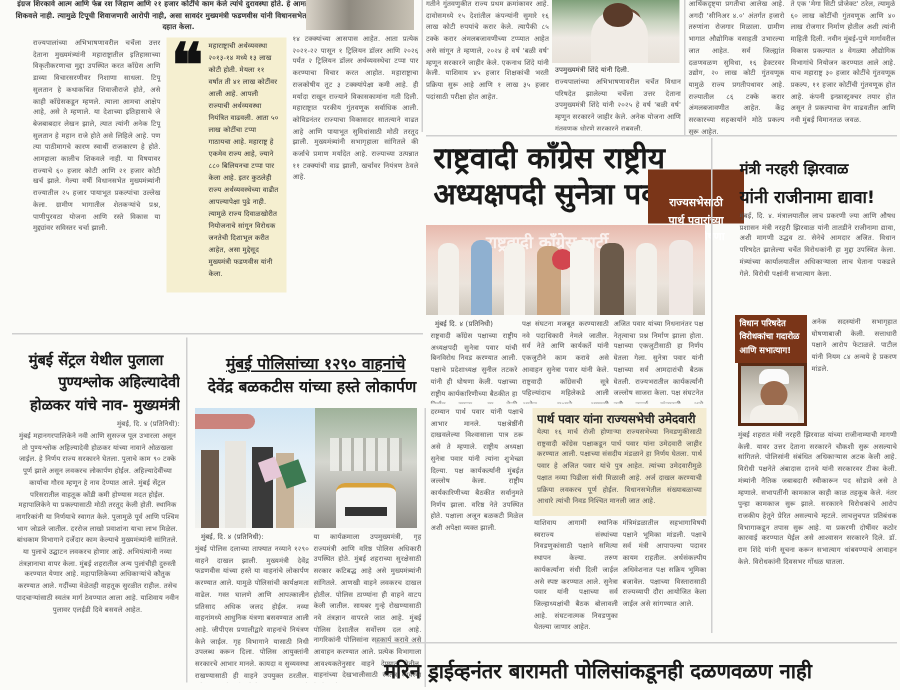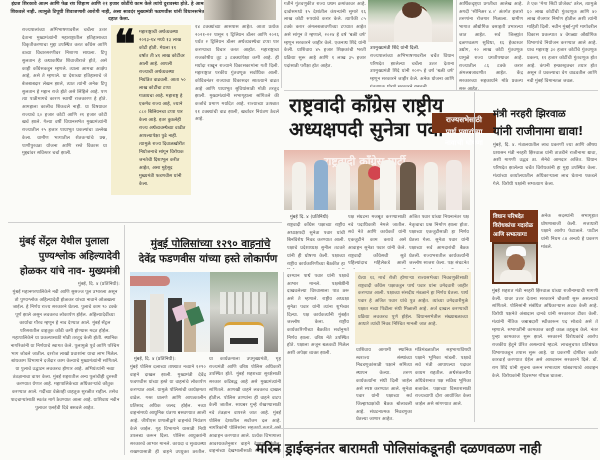--- a/index.html
+++ b/index.html
@@ -47,21 +47,21 @@
 
 <div class="abs txt" style="left:459px;top:0;width:64px;height:90px;">आर्थिकदृष्ट्या प्रगतीचा आलेख आहे. अगदी 'सीनिअर ४.०' अंतर्गत हजारो तरुणांना रोजगार मिळाला. ग्रामीण भागात औद्योगिक वसाहती उभारल्या जात आहेत. सर्व जिल्ह्यांत दळणवळण सुविधा, १६ हेक्टरवर उद्योग, २० लाख कोटी गुंतवणूक यामुळे राज्य प्रगतीपथावर आहे. राज्यातील ८६ टक्के करार अंमलबजावणीत आहेत. केंद्र सरकारच्या सहकार्याने मोठे प्रकल्प सुरू आहेत.</div>
 
 <div class="abs txt" style="left:527px;top:0;width:70px;height:90px;">ते एक 'मेगा सिटी प्रोजेक्ट' ठरेल, त्यामुळे ६० लाख कोटींची गुंतवणूक आणि ४० लाख रोजगार निर्माण होतील अशी त्यांनी माहिती दिली. नवीन मुंबई-पुणे मार्गावरील विकास प्रकल्पात ४ वेगळ्या औद्योगिक विभागांचे नियोजन करण्यात आले आहे. याच महाराष्ट्र ३० हजार कोटींचे गुंतवणूक प्रकल्प, ११ हजार कोटींची गुंतवणूक होत आहे. कंपनी इन्फ्रास्ट्रक्चर तयार होत असून ते प्रकल्पाचा वेग वाढवतील आणि नवी मुंबई विमानतळ जवळ.</div>
 
 <div class="rule-h" style="left:284px;top:90px;width:314px;"></div>
 
 <div class="abs head" style="left:289px;top:94px;width:156px;font-size:19.5px;line-height:24px;">राष्ट्रवादी काँग्रेस राष्ट्रीय</div>
 <div class="abs head" style="left:289px;top:118px;width:156px;font-size:19.5px;line-height:24px;">अध्यक्षपदी सुनेत्रा पवार</div>
 
-<div class="abs badge" style="left:432px;top:113px;width:64px;height:20px;font-size:7.2px;line-height:11.5px;padding-top:1px;">
+<div class="abs badge" style="left:432px;top:113px;width:64px;height:36px;font-size:7.2px;line-height:11.5px;padding-top:16px;">
   <div>राज्यसभेसाठी</div>
   <div>पार्थ पवारांच्या</div>
   <div>नावाची घोषणा</div>
 </div>
 
 <div class="photo" style="left:284px;top:150px;width:186px;height:60px;background:linear-gradient(180deg,#e7b9ad 0%,#f1d9cf 30%,#ebe4dc 65%,#cfc8bd 100%);">
   <div style="position:absolute;left:40px;top:3px;font-size:11px;color:#fff;opacity:.75;font-weight:bold;white-space:nowrap;">राष्ट्रवादी काँग्रेस पार्टी</div>
   <div style="position:absolute;left:8px;top:12px;width:14px;height:48px;background:#f3f0ea;border-radius:6px 6px 0 0;"></div>
   <div style="position:absolute;left:30px;top:10px;width:14px;height:50px;background:#8fb0d0;border-radius:6px 6px 0 0;"></div>
   <div style="position:absolute;left:52px;top:12px;width:14px;height:48px;background:#f5f2ec;border-radius:6px 6px 0 0;"></div>
@@ -72,20 +72,21 @@
   <div style="position:absolute;left:140px;top:12px;width:14px;height:48px;background:#f3f0ea;border-radius:6px 6px 0 0;"></div>
   <div style="position:absolute;left:162px;top:10px;width:16px;height:50px;background:#f0e8e4;border-radius:6px 6px 0 0;"></div>
 </div>
 
 <div class="abs txt" style="left:290px;top:213px;width:56px;height:8px;color:#444;">मुंबई दि. ४ (प्रतिनिधी)</div>
 <div class="abs txt" style="left:287px;top:221px;width:58px;height:48px;">राष्ट्रवादी काँग्रेस पक्षाच्या राष्ट्रीय अध्यक्षपदी सुनेत्रा पवार यांची बिनविरोध निवड करण्यात आली. पक्षाचे प्रदेशाध्यक्ष सुनील तटकरे यांनी ही घोषणा केली. पक्षाच्या राष्ट्रीय कार्यकारिणीच्या बैठकीत हा निर्णय झाला. या वेळी उपमुख्यमंत्री व अन्य ज्येष्ठ नेते उपस्थित होते. सुनेत्रा पवार या राज्यसभेच्या खासदार असून त्यांनी पक्ष संघटना मजबूत करण्याचा निर्धार व्यक्त केला.</div>
 <div class="abs txt" style="left:348px;top:213px;width:58px;height:56px;">पक्ष संघटना मजबूत करण्यासाठी नवे पदाधिकारी नेमले जातील. सर्व नेते आणि कार्यकर्ते यांनी एकजुटीने काम करावे असे आवाहन सुनेत्रा पवार यांनी केले. राष्ट्रवादी काँग्रेसची सूत्रे पहिल्यांदाच महिलेकडे आली आहेत. पक्षाने आगामी निवडणुकांसाठी तयारी सुरू केली आहे. प्रदेशातील कार्यकर्त्यांनी या निवडीचे स्वागत केले. पक्षाच्या सर्व आघाड्यांना नवी जबाबदारी देण्यात येणार आहे.</div>
 <div class="abs txt" style="left:409px;top:213px;width:60px;height:56px;">अजित पवार यांच्या निधनानंतर पक्ष नेतृत्वाचा प्रश्न निर्माण झाला होता. पक्षाच्या एकजुटीसाठी हा निर्णय घेतला गेला. सुनेत्रा पवार यांनी पक्षाच्या सर्व आमदारांची बैठक घेतली. राज्यभरातील कार्यकर्त्यांनी जल्लोष साजरा केला. पक्ष संघटनेत नवी ऊर्जा संचारली असे पदाधिकाऱ्यांनी सांगितले.</div>
 
 <div class="abs tan-box" style="left:355px;top:272px;width:116px;height:72px;padding:2px 3px;">
+  <div class="head" style="font-size:7.8px;line-height:11px;color:#222;">पार्थ पवार यांना राज्यसभेची उमेदवारी</div>
   <div class="txt" style="height:58px;color:#555;">येत्या १६ मार्च रोजी होणाऱ्या राज्यसभेच्या निवडणुकीसाठी राष्ट्रवादी काँग्रेस पक्षाकडून पार्थ पवार यांना उमेदवारी जाहीर करण्यात आली. पक्षाच्या संसदीय मंडळाने हा निर्णय घेतला. पार्थ पवार हे अजित पवार यांचे पुत्र आहेत. त्यांच्या उमेदवारीमुळे पक्षात नव्या पिढीला संधी मिळाली आहे. अर्ज दाखल करण्याची प्रक्रिया लवकरच पूर्ण होईल. विधानसभेतील संख्याबळाच्या आधारे त्यांची निवड निश्चित मानली जात आहे.</div>
 </div>
 
 <div class="abs txt" style="left:287px;top:272px;width:62px;height:150px;">दरम्यान पार्थ पवार यांनी पक्षाचे आभार मानले. पक्षश्रेष्ठींनी दाखवलेल्या विश्वासाला पात्र ठरू असे ते म्हणाले. राष्ट्रीय अध्यक्षा सुनेत्रा पवार यांनी त्यांना शुभेच्छा दिल्या. पक्ष कार्यकर्त्यांनी मुंबईत जल्लोष केला. राष्ट्रीय कार्यकारिणीच्या बैठकीत सर्वानुमते निर्णय झाला. वरिष्ठ नेते उपस्थित होते. पक्षाला अजून बळकटी मिळेल अशी अपेक्षा व्यक्त झाली.</div>
 <div class="abs txt" style="left:356px;top:346px;width:56px;height:76px;">याशिवाय आगामी स्थानिक स्वराज्य संस्थांच्या निवडणुकांसाठी पक्षाने समित्या स्थापन केल्या. तरुण कार्यकर्त्यांना संधी दिली जाईल असे स्पष्ट करण्यात आले. सुनेत्रा पवार यांनी पक्षाच्या सर्व जिल्हाध्यक्षांची बैठक बोलावली आहे. संघटनात्मक निवडणुका घेतल्या जाणार आहेत.</div>
 <div class="abs txt" style="left:415px;top:346px;width:56px;height:76px;">मंत्रिमंडळातील सहभागाविषयी पक्षाने भूमिका मांडली. पक्षाचे सर्व मंत्री आपापल्या पदावर कायम राहतील. अर्थसंकल्पीय अधिवेशनात पक्ष सक्रिय भूमिका बजावेल. पक्षाच्या विस्तारासाठी राज्यव्यापी दौरा आयोजित केला जाईल असे सांगण्यात आले.</div>
 
 <div class="rule-v" style="left:474px;top:92px;height:330px;"></div>
 
 <div class="abs head" style="left:493px;top:106px;width:105px;font-size:10px;line-height:15px;">मंत्री नरहरी झिरवाळ</div>
@@ -108,21 +109,21 @@
 <div class="rule-h" style="left:8px;top:222px;width:274px;"></div>
 <div class="abs head" style="left:8px;top:234px;width:112px;font-size:9.8px;line-height:14px;text-align:center;">मुंबई सेंट्रल येथील पुलाला</div>
 <div class="abs head" style="left:8px;top:249px;width:112px;font-size:9.8px;line-height:14px;text-align:right;">पुण्यश्लोक अहिल्यादेवी</div>
 <div class="abs head" style="left:8px;top:264px;width:112px;font-size:9.8px;line-height:14px;text-align:right;">होळकर यांचे नाव- मुख्यमंत्री</div>
 <div class="abs txt" style="left:10px;top:280px;width:110px;height:8px;text-align:right;">मुंबई, दि. ४ (प्रतिनिधी):</div>
 <div class="abs txt" style="left:10px;top:288px;width:110px;height:162px;text-align:center;">मुंबई महानगरपालिकेने नवी आणि सुसज्ज पूल उभारला असून तो पुण्यश्लोक अहिल्यादेवी होळकर यांच्या नावाने ओळखला जाईल. हे निर्णय राज्य सरकारने घेतला. पुलाचे काम ९० टक्के पूर्ण झाले असून लवकरच लोकार्पण होईल. अहिल्यादेवींच्या कार्याचा गौरव म्हणून हे नाव देण्यात आले. मुंबई सेंट्रल परिसरातील वाहतूक कोंडी कमी होण्यास मदत होईल. महापालिकेने या प्रकल्पासाठी मोठी तरतूद केली होती. स्थानिक नागरिकांनी या निर्णयाचे स्वागत केले. पुलामुळे पूर्व आणि पश्चिम भाग जोडले जातील. दररोज लाखो प्रवाशांना याचा लाभ मिळेल. बांधकाम विभागाने दर्जेदार काम केल्याचे मुख्यमंत्र्यांनी सांगितले. या पुलाचे उद्घाटन लवकरच होणार आहे. अभियंत्यांनी नव्या तंत्रज्ञानाचा वापर केला. मुंबई शहरातील अन्य पुलांचीही दुरुस्ती करण्यात येणार आहे. महापालिकेच्या अधिकाऱ्यांचे कौतुक करण्यात आले. गर्दीच्या वेळेतही वाहतूक सुरळीत राहील. तसेच पादचाऱ्यांसाठी स्वतंत्र मार्ग ठेवण्यात आला आहे. याशिवाय नवीन पुलावर एलईडी दिवे बसवले आहेत.</div>
 
 <div class="rule-v" style="left:124px;top:225px;height:230px;"></div>
 
 <div class="abs head" style="left:138px;top:236px;width:145px;font-size:10.4px;line-height:14px;text-align:center;text-decoration:underline;">मुंबई पोलिसांच्या १२९० वाहनांचे</div>
-<div class="abs head" style="left:128px;top:251px;width:160px;font-size:10.4px;line-height:14px;text-align:center;">देवेंद्र फडणवीस यांच्या हस्ते लोकार्पण</div>
+<div class="abs head" style="left:128px;top:251px;width:160px;font-size:10.4px;line-height:14px;text-align:center;">देवेंद्र बळकटीस यांच्या हस्ते लोकार्पण</div>
 
 <div class="photo" style="left:130px;top:272px;width:80px;height:80px;background:linear-gradient(180deg,#cde3f2 0%,#e3eff7 40%,#f2f2ee 100%);">
   <div style="position:absolute;left:0;top:4px;width:40px;height:10px;background:#c85a4a;border-radius:0 10px 10px 0;opacity:.7;"></div>
   <div style="position:absolute;left:4px;top:28px;width:12px;height:52px;background:#6c5a4c;"></div>
   <div style="position:absolute;left:20px;top:22px;width:14px;height:58px;background:#e8e6e0;"></div>
   <div style="position:absolute;left:38px;top:26px;width:14px;height:54px;background:#3a3a3a;"></div>
   <div style="position:absolute;left:54px;top:30px;width:12px;height:50px;background:#c8b49a;"></div>
   <div style="position:absolute;left:58px;top:36px;width:14px;height:16px;background:#3d7a52;transform:rotate(-20deg);"></div>
   <div style="position:absolute;left:44px;top:34px;width:12px;height:14px;background:#e6c8d8;transform:rotate(-20deg);"></div>
 </div>

